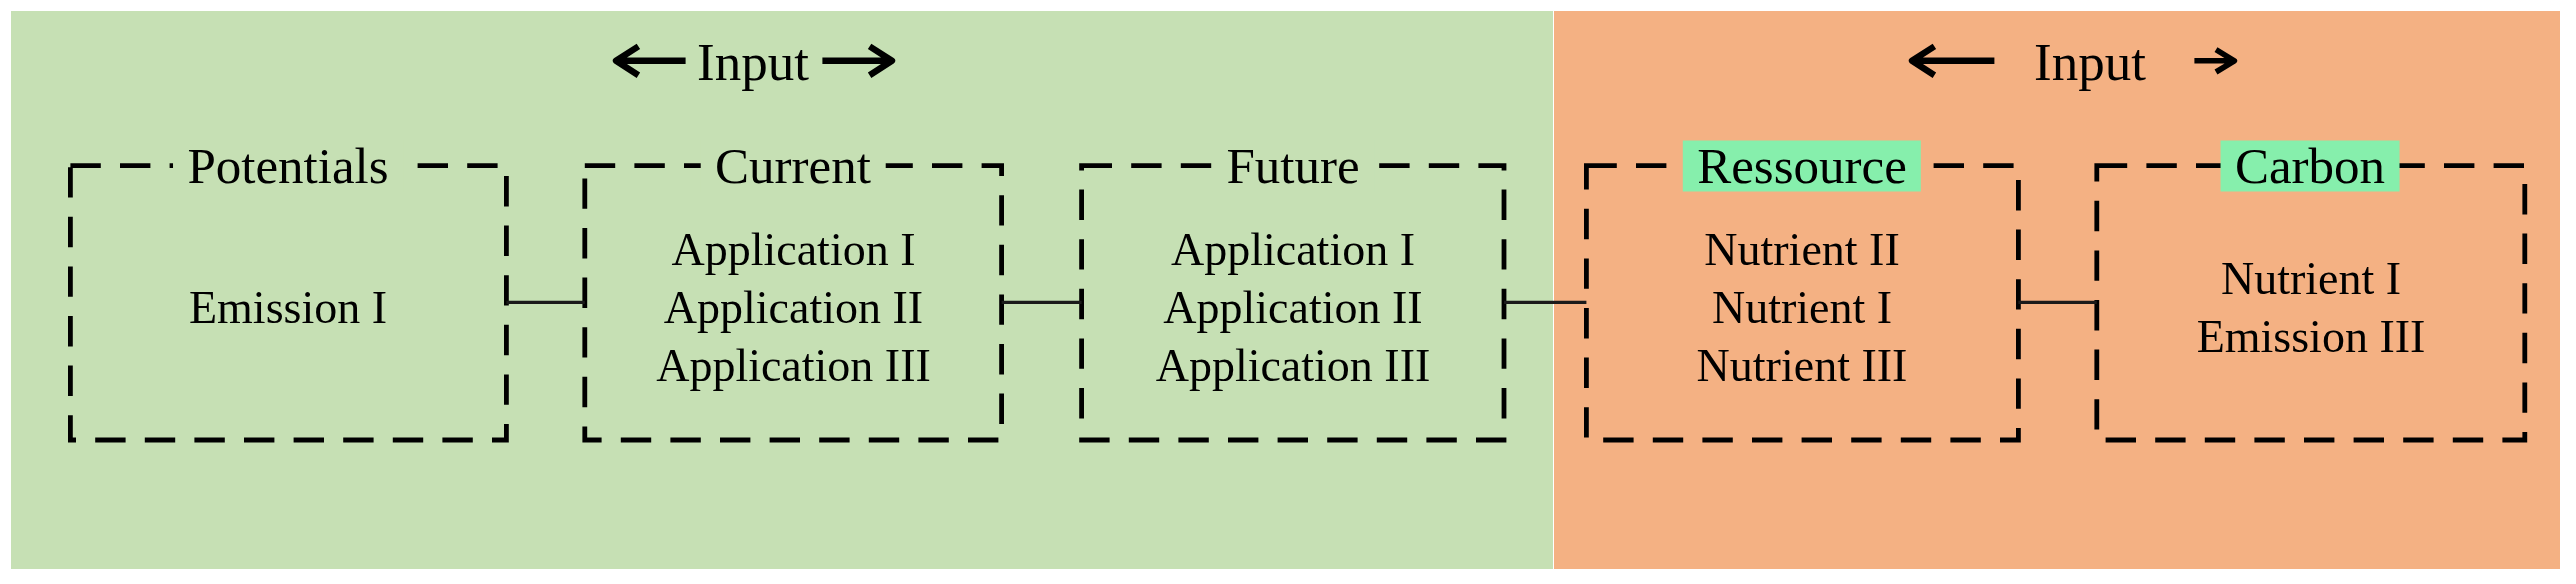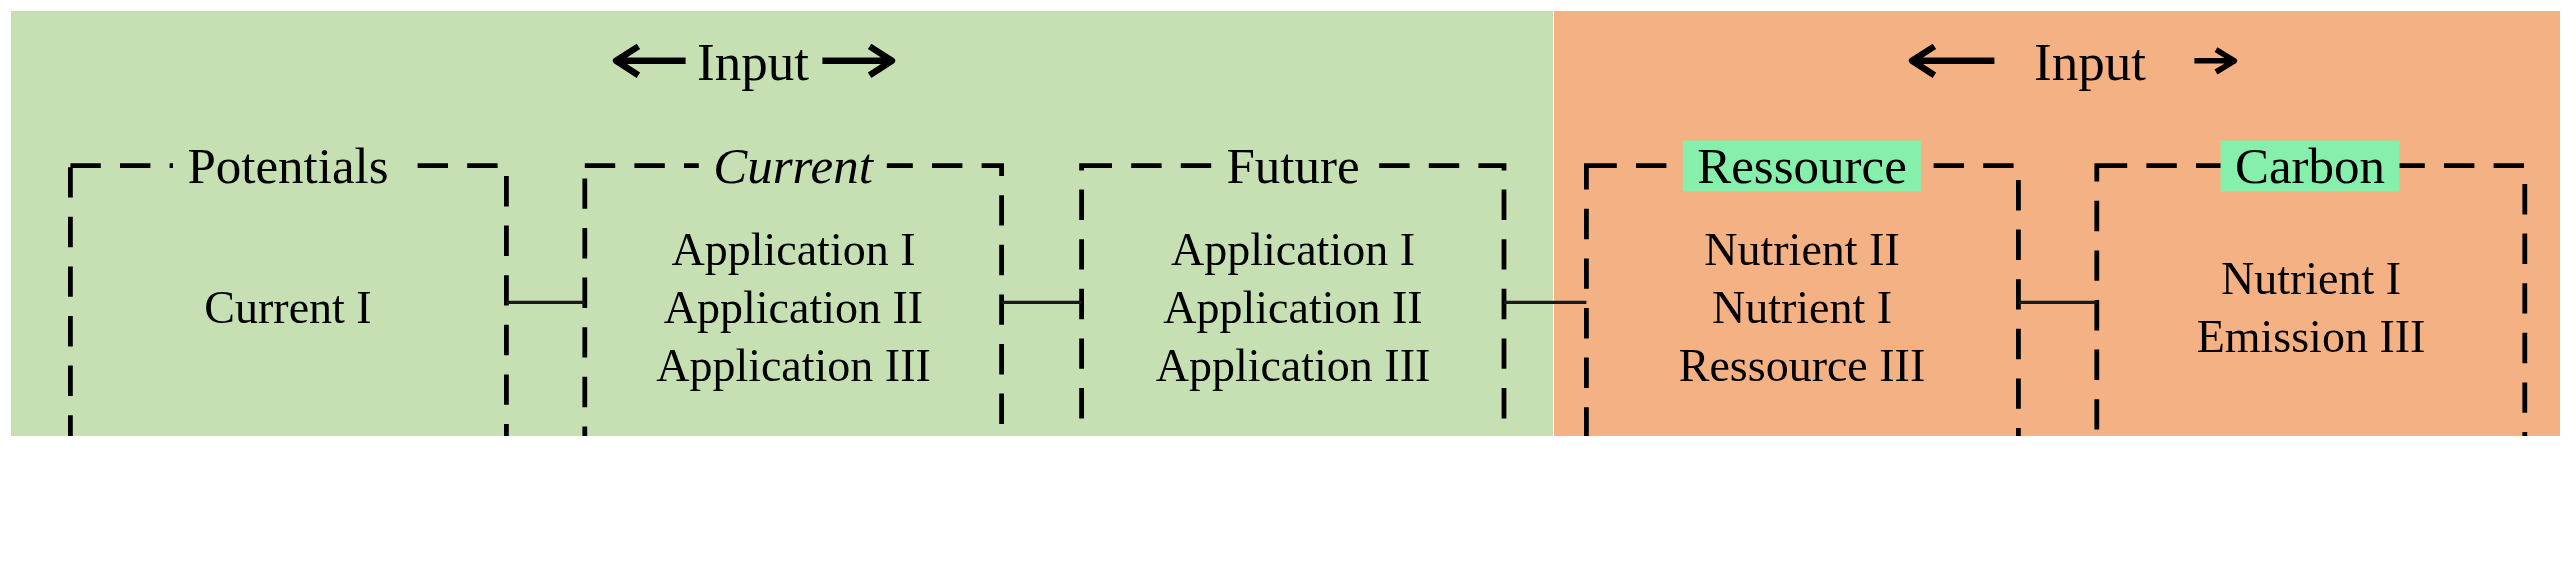--- a/index.html
+++ b/index.html
@@ -6,21 +6,21 @@
     margin: 0;
     padding: 0;
     background: #ffffff;
     width: 2576px;
     height: 584px;
     font-family: "Liberation Serif", "DejaVu Serif", serif;
   }
   .canvas {
     position: relative;
     width: 2576px;
-    height: 436px;
+    height: 584px;
     background: #ffffff;
     overflow: hidden;
     color: #000000;
   }
   .panel {
     position: absolute;
     top: 11.2px;
     height: 558px;
   }
   .panel.green { left: 11.2px;   width: 1542px; background: #c6e0b4; }
@@ -48,21 +48,21 @@
     top: 166px;
     transform: translate(-50%, -50%);
     font-size: 51px;
     line-height: 1;
     white-space: nowrap;
     padding: 0 14.4px;
   }
   .box-title.on-green  { background: #c6e0b4; text-align: right; }
   .box-title.on-orange { background: #86efac; }
   .box-title.t1 { left: 288px;  }
-  .box-title.t2 { left: 793px; font-style: italic;  }
+  .box-title.t2 { left: 793px;  }
   .box-title.t3 { left: 1293px; }
   .box-title.t4 { left: 1802px; }
   .box-title.t5 { left: 2310px; }
 
   .box-content {
     position: absolute;
     top: 176px;
     height: 264px;
     display: flex;
     flex-direction: column;
@@ -110,39 +110,39 @@
   <div class="header-label input">Input</div>
   <div class="header-label output">Input</div>
 
   <div class="box-title t1 on-green">Potentials</div>
   <div class="box-title t2 on-green">Current</div>
   <div class="box-title t3 on-green">Future</div>
   <div class="box-title t4 on-orange">Ressource</div>
   <div class="box-title t5 on-orange">Carbon</div>
 
   <div class="box-content c1">
-    <div>Current I</div>
+    <div>Emission I</div>
   </div>
 
   <div class="box-content c2">
     <div>Application I</div>
     <div>Application II</div>
     <div>Application III</div>
   </div>
 
   <div class="box-content c3">
     <div>Application I</div>
     <div>Application II</div>
     <div>Application III</div>
   </div>
 
   <div class="box-content c4">
     <div>Nutrient II</div>
     <div>Nutrient I</div>
-    <div>Ressource III</div>
+    <div>Nutrient III</div>
   </div>
 
   <div class="box-content c5">
     <div>Nutrient I</div>
     <div>Emission III</div>
   </div>
 
 </div>
 
 

